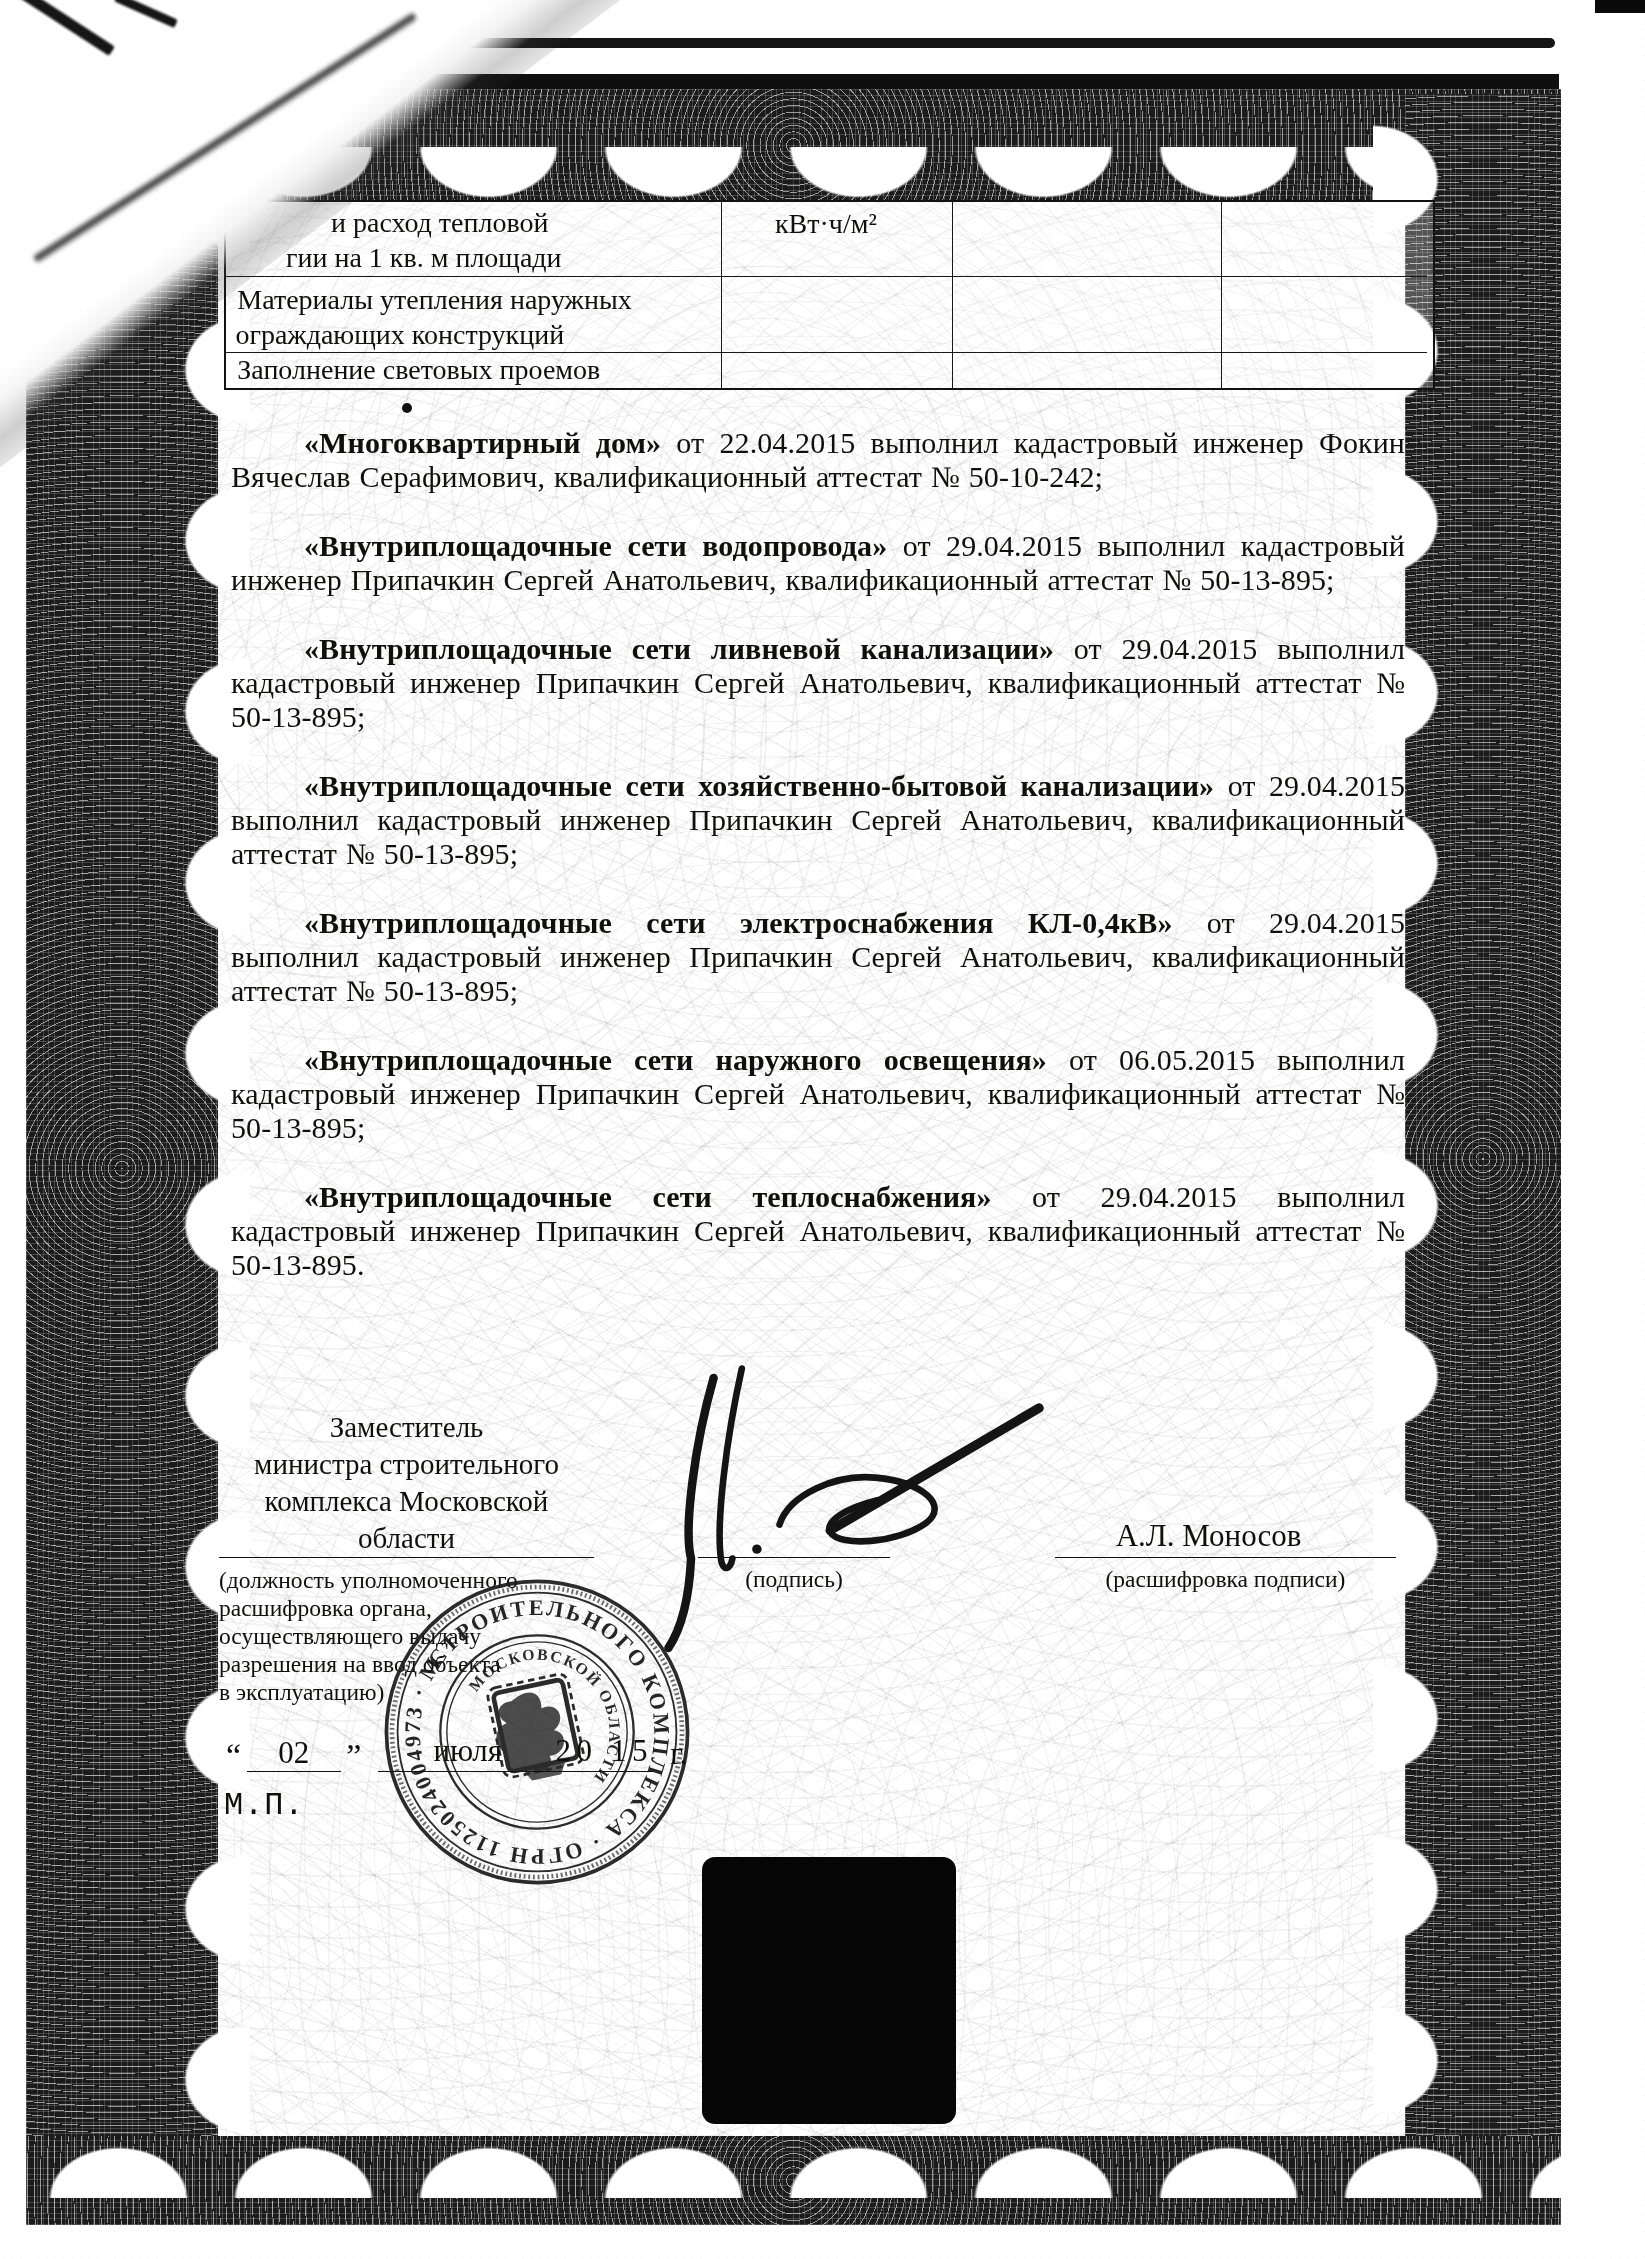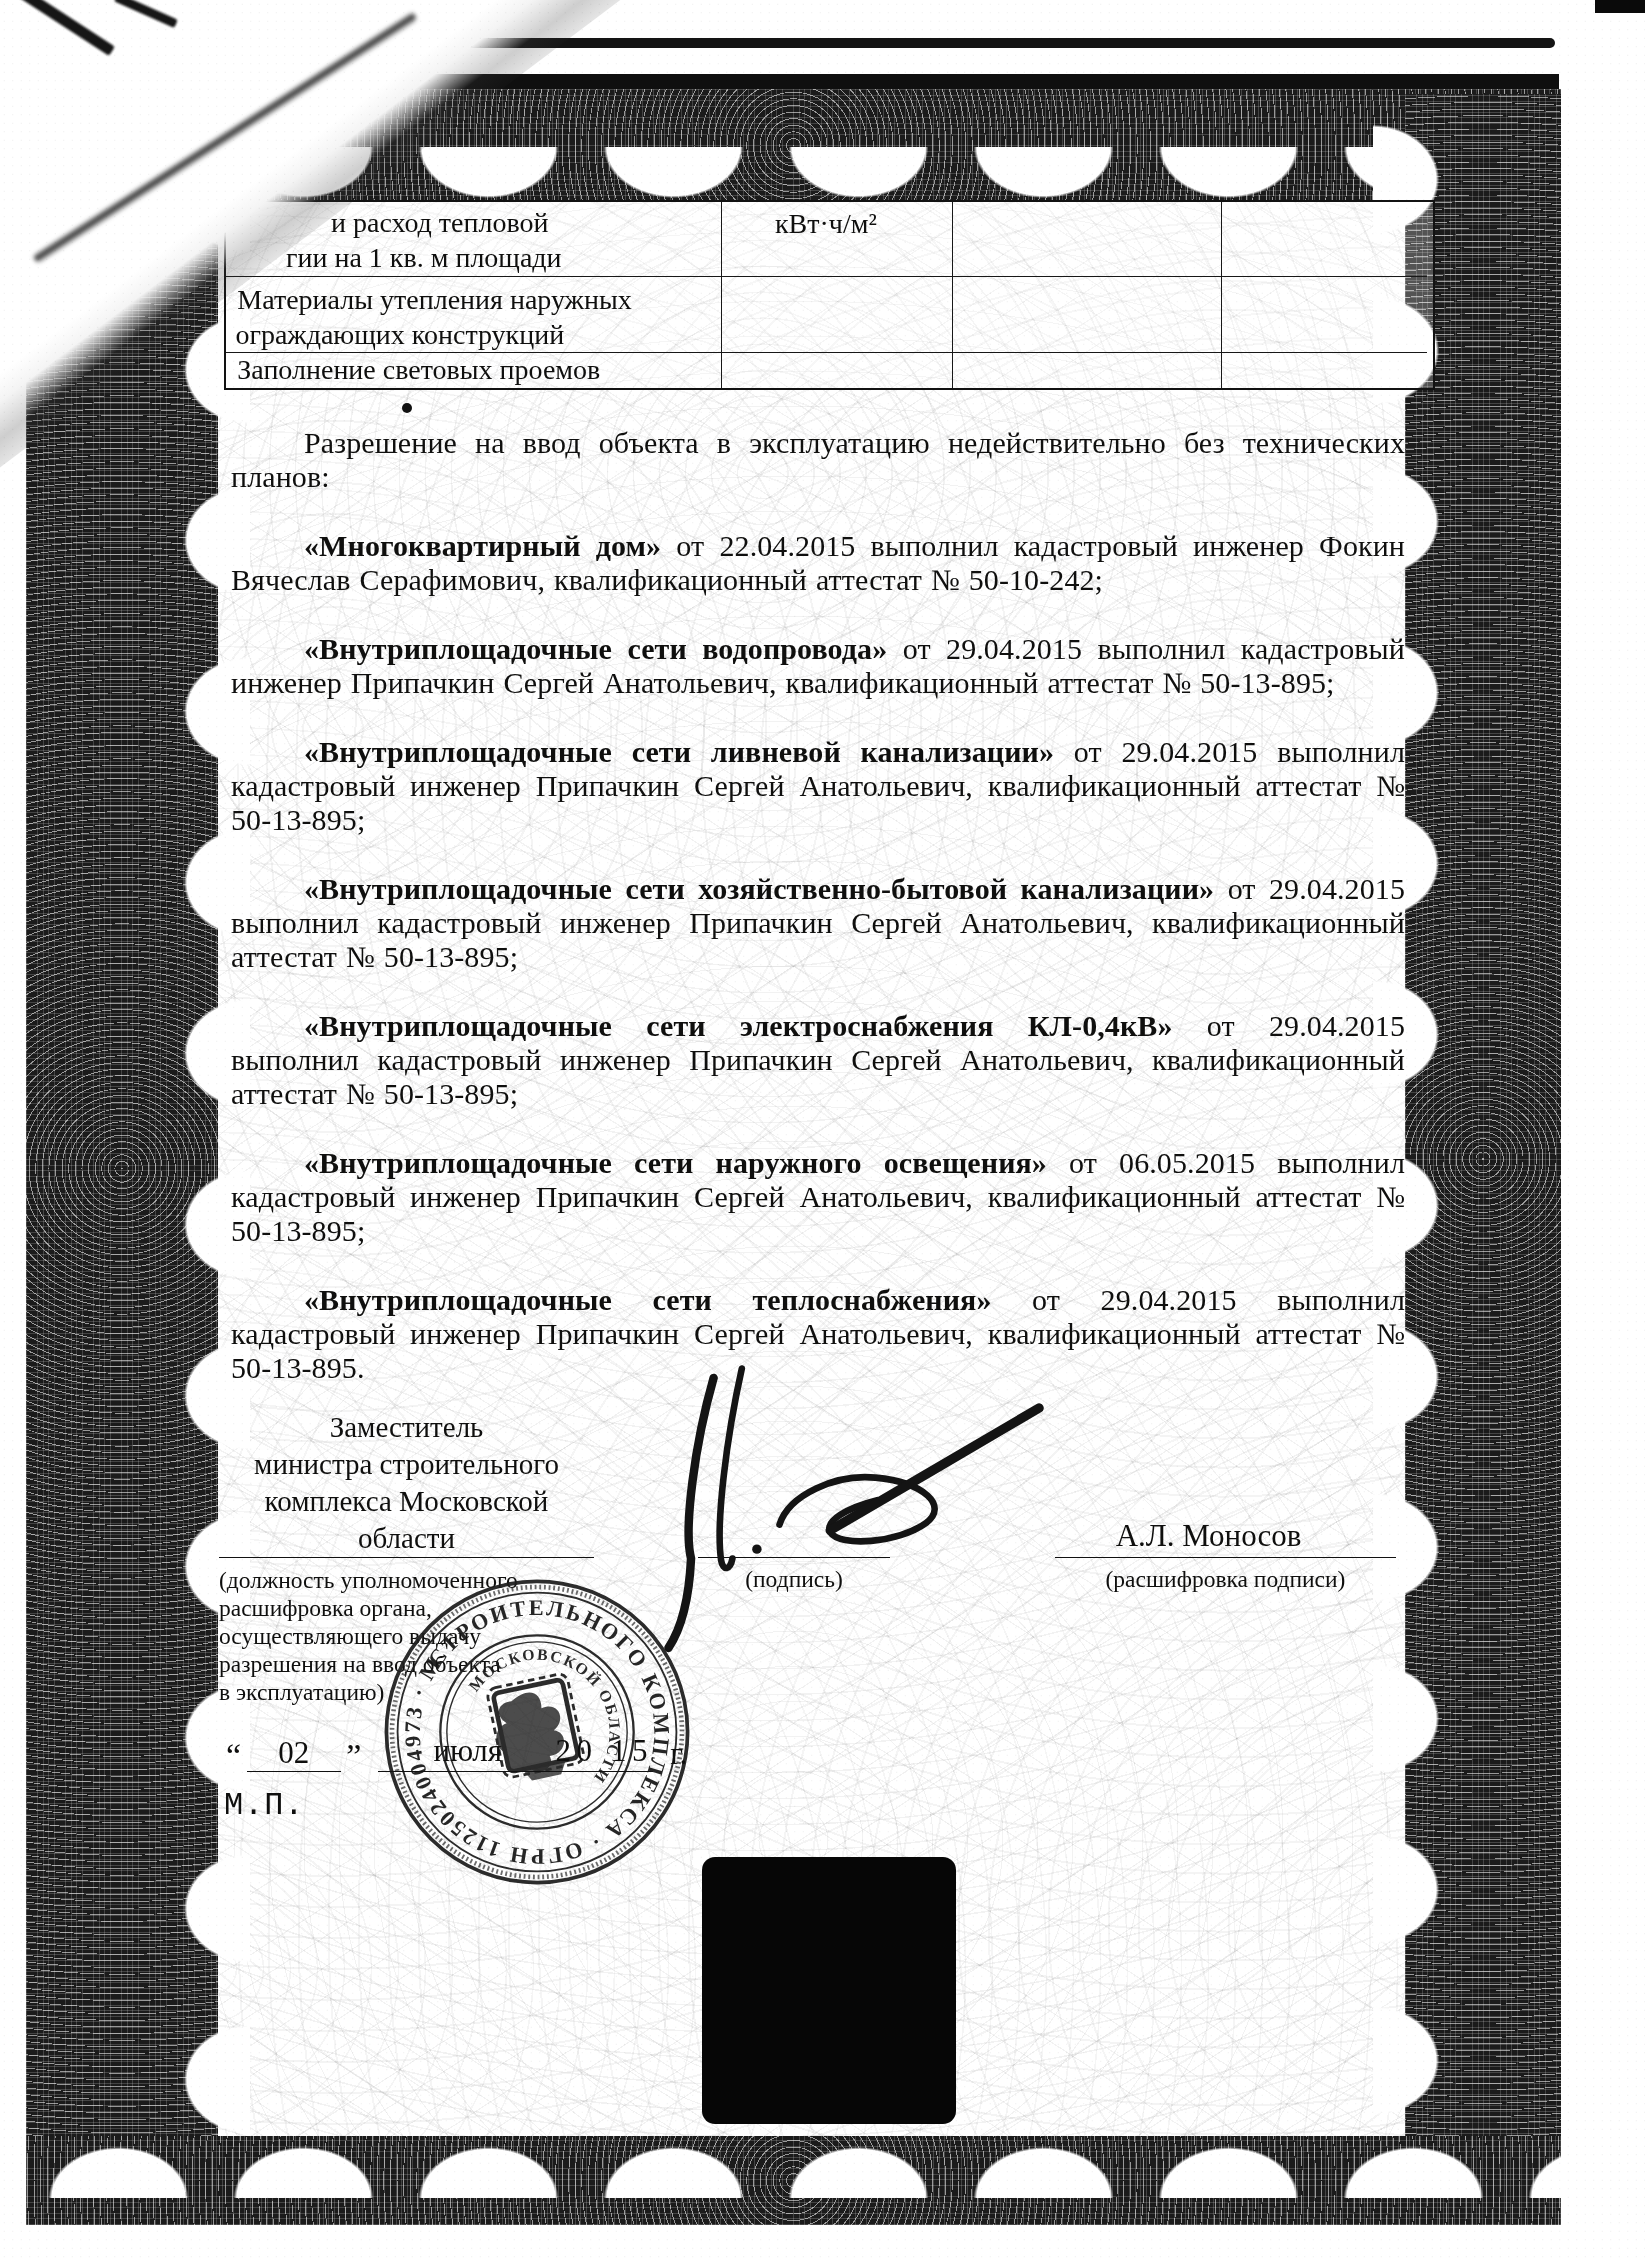--- a/index.html
+++ b/index.html
@@ -160,21 +160,20 @@
   <div class="cell last-row">
     <div class="lbl3">Заполнение световых проемов</div>
   </div>
   <div class="cell last-row"></div>
   <div class="cell last-row"></div>
   <div class="cell last-row last-col"></div>
 </div>
 <div class="after-table-dot"></div>
 
 <div class="doc-text">
-  <p>Разрешение на ввод объекта в эксплуатацию недействительно без технических планов:</p>
   <p><b>«Многоквартирный дом»</b><span> от 22.04.2015 выполнил кадастровый инженер Фокин Вячеслав Серафимович, квалификационный аттестат № 50-10-242;</span></p>
   <p><b>«Внутриплощадочные сети водопровода»</b><span> от 29.04.2015 выполнил кадастровый инженер Припачкин Сергей Анатольевич, квалификационный аттестат № 50-13-895;</span></p>
   <p><b>«Внутриплощадочные сети ливневой канализации»</b><span> от 29.04.2015 выполнил кадастровый инженер Припачкин Сергей Анатольевич, квалификационный аттестат № 50-13-895;</span></p>
   <p><b>«Внутриплощадочные сети хозяйственно-бытовой канализации»</b><span> от 29.04.2015 выполнил кадастровый инженер Припачкин Сергей Анатольевич, квалификационный аттестат № 50-13-895;</span></p>
   <p><b>«Внутриплощадочные сети электроснабжения КЛ-0,4кВ»</b><span> от 29.04.2015 выполнил кадастровый инженер Припачкин Сергей Анатольевич, квалификационный аттестат № 50-13-895;</span></p>
   <p><b>«Внутриплощадочные сети наружного освещения»</b><span> от 06.05.2015 выполнил кадастровый инженер Припачкин Сергей Анатольевич, квалификационный аттестат № 50-13-895;</span></p>
   <p><b>«Внутриплощадочные сети теплоснабжения»</b><span> от 29.04.2015 выполнил кадастровый инженер Припачкин Сергей Анатольевич, квалификационный аттестат № 50-13-895.</span></p>
 </div>
 
 <div class="sig-left">

